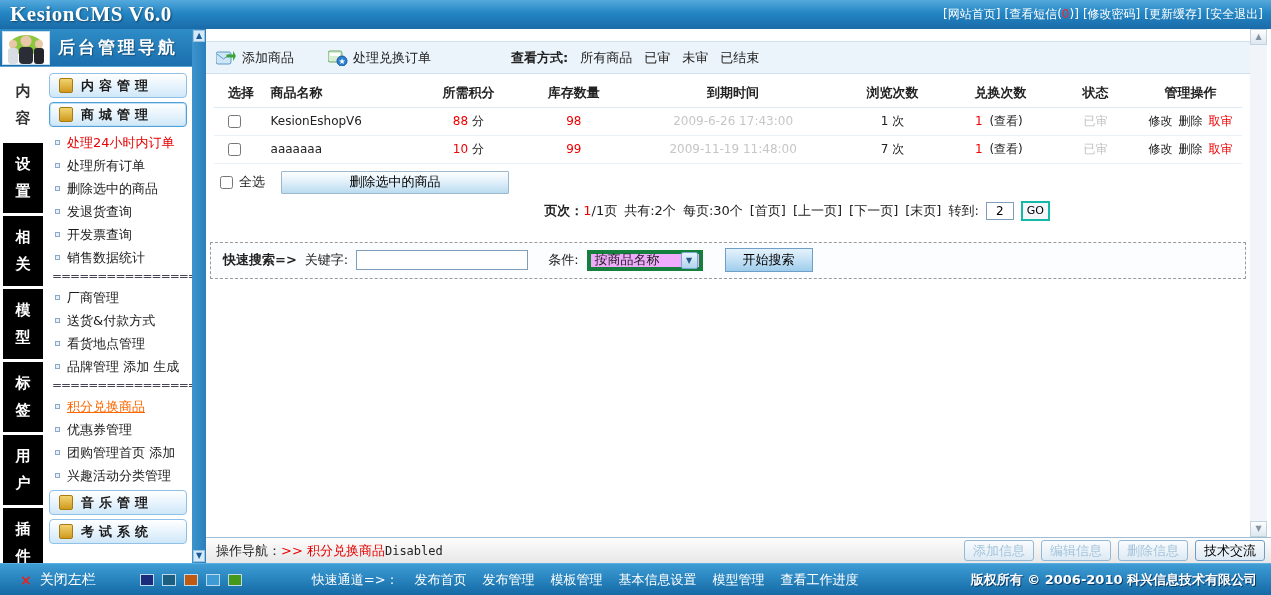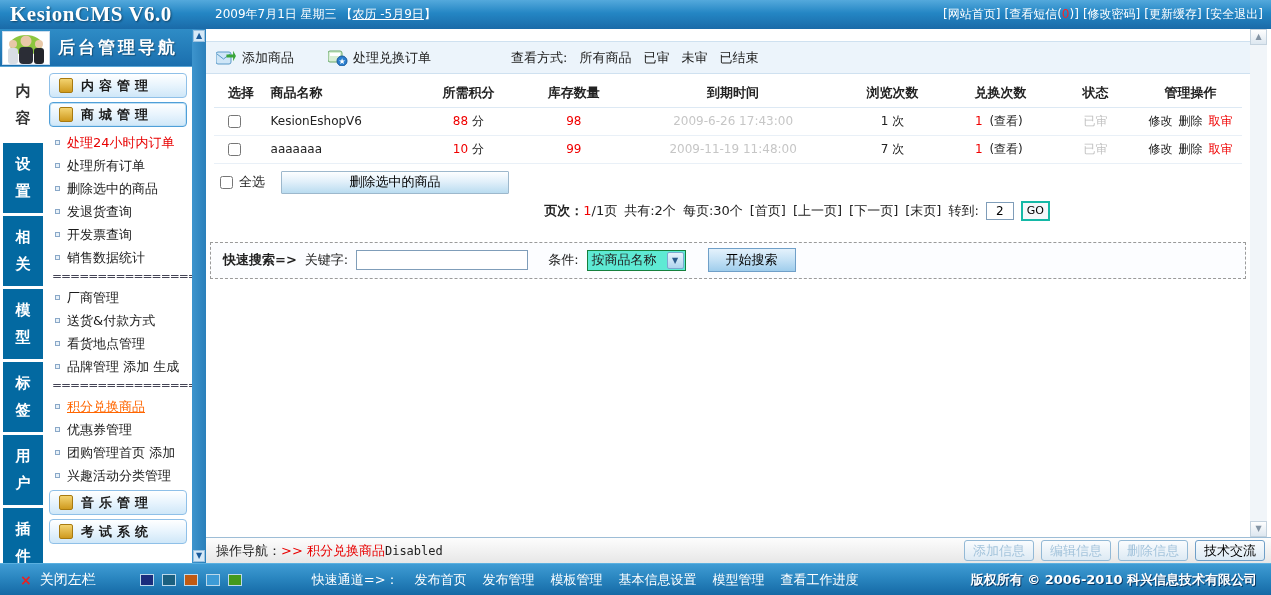--- a/index.html
+++ b/index.html
@@ -37,21 +37,21 @@
     display:flex; align-items:center; border-bottom:1px solid #5aa5d5;
   }
   .avatar { width:48px; height:34px; background:#fff; margin-left:2px; border:1px solid #cde; }
   .s-title {
     color:#fff; font-size:17px; font-weight:bold; letter-spacing:3px; margin-left:8px;
     text-shadow:1px 1px 1px rgba(0,0,0,.35); white-space:nowrap;
   }
   .s-body { display:flex; height:496px; }
   .rail { width:46px; display:flex; flex-direction:column; gap:3px; padding-top:3px; }
   .rail-tab {
-    width:40px; margin-left:3px; background:#0369a1; color:#fff;
+    width:40px; margin-left:3px; background:#000000; color:#fff;
     text-align:center; font-size:15px; font-weight:bold; line-height:27px;
     padding:8px 0; word-break:break-all; cursor:pointer;
     width:40px; display:block;
   }
   .rail-tab .vtxt { display:inline-block; width:16px; word-break:break-all; }
   .rail-tab.active { background:#fff; color:#333; }
   .menu { flex:1; padding-top:3px; overflow:hidden; }
   .s-btn {
     height:25px; margin:3px 5px 4px 3px; border:1px solid #8fc0e8; border-radius:4px;
     background:linear-gradient(180deg,#ffffff 0%,#e8f4fd 50%,#cfe7f8 100%);
@@ -83,21 +83,21 @@
 
   
   .main { position:absolute; left:206px; top:29px; width:1044px; height:508px; background:#fff; overflow:hidden; }
   .toolbar {
     margin-top:12px; height:33px; background:#ecf4fb;
     border-top:1px solid #cfe1f0; border-bottom:1px solid #cfe1f0;
     display:flex; align-items:center; padding-left:10px;
   }
   .tb-item { display:flex; align-items:center; gap:5px; margin-right:34px; cursor:pointer; font-size:13px; }
   .viewmode { display:flex; align-items:center; gap:12px; margin-left:46px; font-size:13px; }
-  .viewmode .vm-label { font-weight:normal; }
+  .viewmode .vm-label { font-weight:bold; }
   .viewmode span.vlink { cursor:pointer; }
 
   table.grid { width:calc(100% - 16px); margin:6px 8px 0 8px; border-collapse:collapse; table-layout:fixed; }
   table.grid th { font-size:13px; font-weight:bold; height:27px; text-align:center; border-bottom:1px solid #dde9f4; }
   table.grid th.l, table.grid td.l { text-align:left; }
   table.grid td { height:28px; font-size:12px; text-align:center; border-bottom:1px solid #e9f0f7; }
   .red { color:#f00000; }
   .gray { color:#c6c6c6; }
   .status { color:#c0c0c0; }
   .act { cursor:pointer; margin:0 3px; }
@@ -117,21 +117,21 @@
   .pg-goto { width:28px; height:18px; border:1px solid #7f9db9; text-align:center; font-size:12px; font-family:inherit; }
   .pg-go { height:20px; padding:0 4px; font-size:11px; border:2px solid #14b8a6; background:#f4f7fa; cursor:pointer; font-family:inherit; }
 
   .search-row {
     margin:21px 4px 0 4px; height:37px; border:1px dashed #9a9a9a; background:#fcfdff;
     display:flex; align-items:center; gap:8px; padding-left:12px; font-size:13px;
   }
   .search-row .sr-label { font-weight:bold; }
   .kw-input { width:172px; height:20px; border:1px solid #7f9db9; font-family:inherit; }
   .cond-select {
-    width:99px; height:21px; border:1px solid #15803d; background:#5eead4;
+    width:116px; height:21px; border:4px solid #15803d; background:#f0abfc;
     display:flex; align-items:center; cursor:pointer;
   }
   .cond-select .cond-text { flex:1; padding-left:4px; font-size:13px; white-space:nowrap; overflow:hidden; }
   .cond-arrow {
     width:17px; height:17px; margin-right:1px; border:1px solid #7aa8d0; border-radius:2px;
     background:linear-gradient(180deg,#e7f3fc,#b0d4ee); color:#2a5a8a; font-size:8px;
     line-height:15px; text-align:center;
   }
   .btn-search {
     width:88px; height:24px; margin-left:14px; border:1px solid #6f9fc8;
@@ -179,24 +179,20 @@
   .copyright {
     margin-left:auto; margin-right:14px; font-size:13px; font-weight:bold; white-space:nowrap;
     text-shadow:1px 1px 0 #0a3a66;
   }
 </style>
 </head>
 <body>
 
 <div class="top-header">
   <div class="logo">KesionCMS V6.0</div>
-  <div class="hdr-date">
-    <span>2009年7月1日 星期三</span>
-    <span>【</span><span class="lunar">农历 -5月9日</span><span>】</span>
-  </div>
   <div class="hdr-links">
     <span>[网站首页]</span>
     <span><span>[查看短信(</span><span class="sms-count">0</span><span>)]</span></span>
     <span>[修改密码]</span>
     <span>[更新缓存]</span>
     <span>[安全退出]</span>
   </div>
 </div>
 
 <div class="sidebar">

